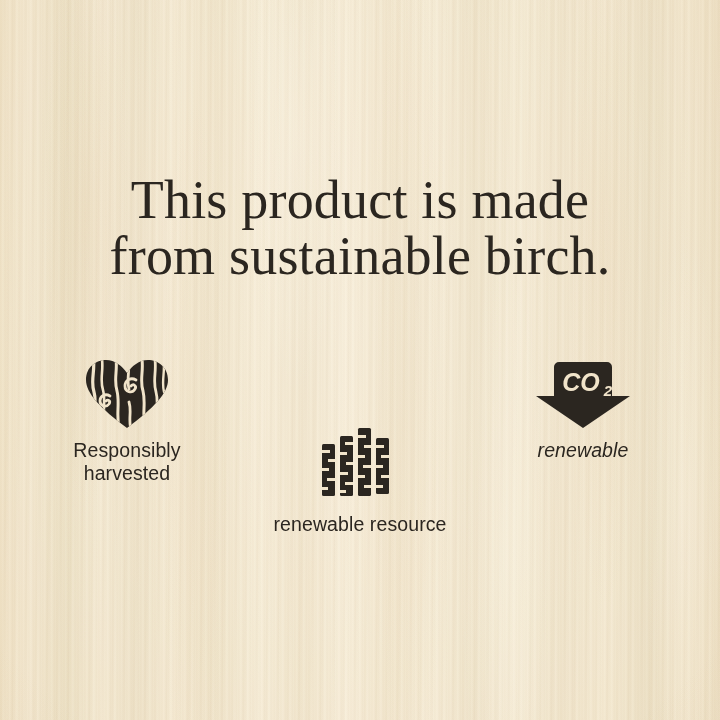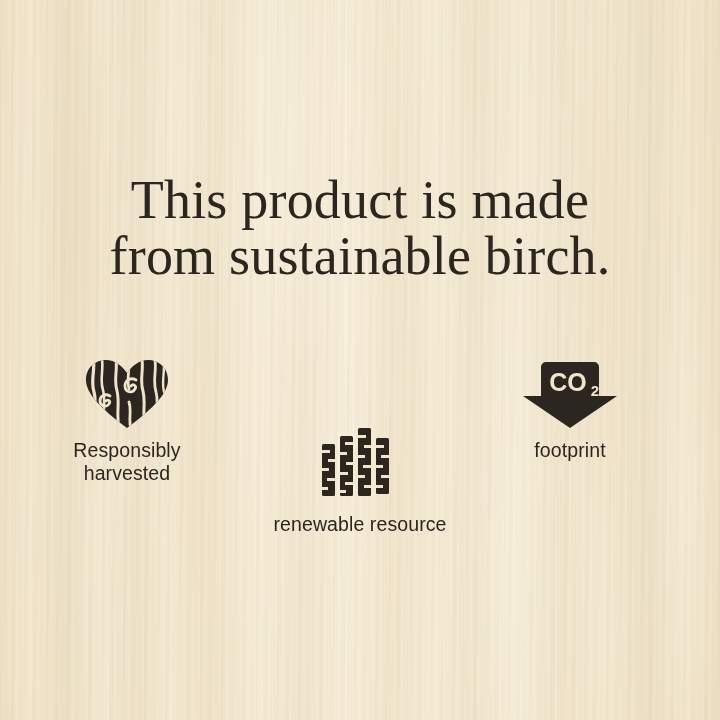--- a/index.html
+++ b/index.html
@@ -86,21 +86,21 @@
   }
   .feat-label span{display:block;white-space:nowrap;}
 
   #feature-harvested{left:27px;top:358px;width:200px;}
   #feature-harvested .feat-icon{height:72px;}
 
   #feature-renewable{left:250px;top:428px;width:220px;}
   #feature-renewable .feat-icon{height:68px;}
   #feature-renewable .feat-label{margin-top:17px;}
 
-  #feature-carbon{left:470px;top:360px;width:200px;}
+  #feature-carbon{left:483px;top:360px;width:200px;font-style:italic;}
   #feature-carbon .feat-icon{height:70px;}
 
   svg{display:block;}
 </style>
 </head>
 <body>
 
 <div id="panel">
 
   <div class="grain" id="grain-tone"></div>
@@ -195,18 +195,18 @@
 
     <div class="feature" id="feature-carbon">
       <div class="feat-icon">
         <svg width="98" height="70" viewBox="0 0 98 70" aria-hidden="true">
           <path d="M25 2 H73 A5 5 0 0 1 78 7 V36 H96 L49 68 L2 36 H20 V7 A5 5 0 0 1 25 2 Z" fill="#2b2620"></path>
           <text x="47" y="31" text-anchor="middle" font-family="'Liberation Sans', sans-serif" font-size="25" font-weight="bold" fill="#f1e4ca">CO</text>
           <text x="74" y="36" text-anchor="middle" font-family="'Liberation Sans', sans-serif" font-size="15" font-weight="bold" fill="#f1e4ca">2</text>
         </svg>
       </div>
       <div class="feat-label">
-        <span>footprint</span>
+        <span>renewable</span>
       </div>
     </div>
 
   </div>
 </div>
 
 </body></html>

